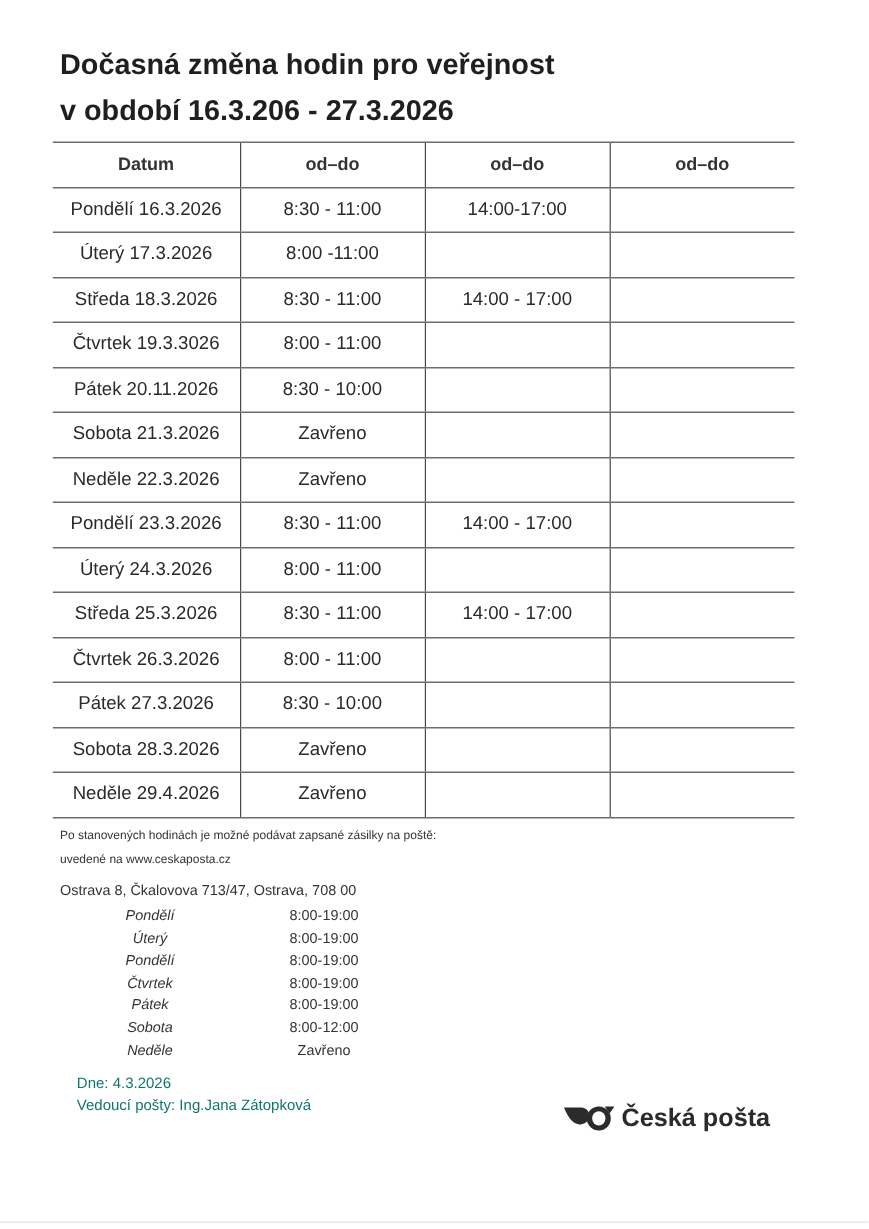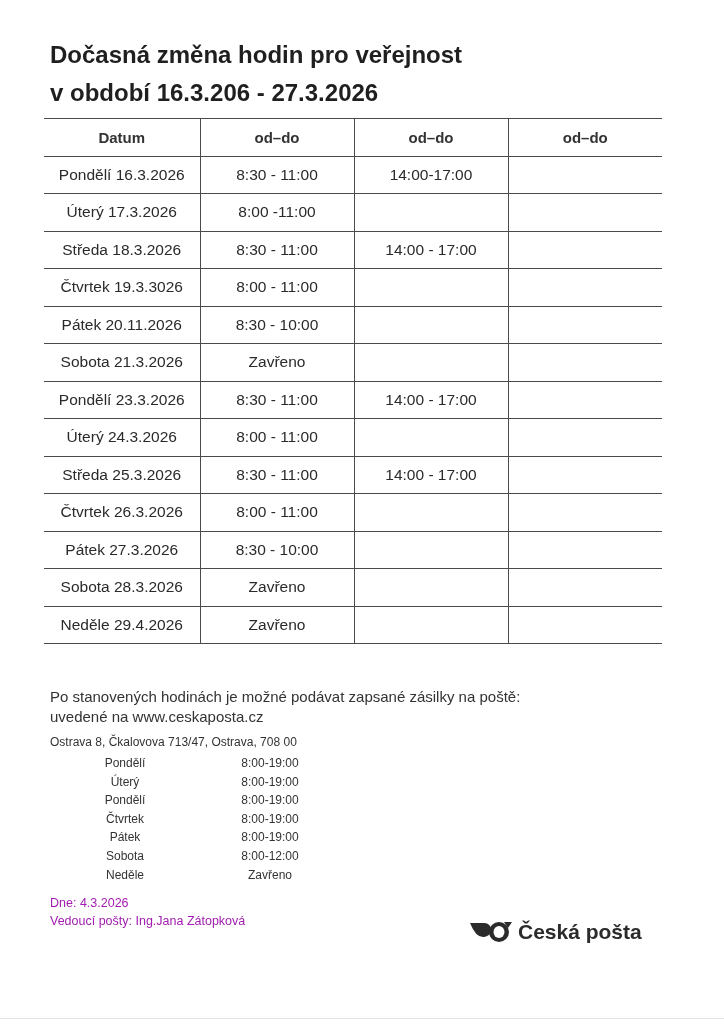--- a/index.html
+++ b/index.html
@@ -16,27 +16,27 @@
       border-collapse: collapse; table-layout: fixed;
     }
     .tbl th, .tbl td {
       height: 36.5px; padding: 0; text-align: center; font-size: 15.5px;
       border-top: 1.5px solid #4a4a4a; border-bottom: 1.5px solid #4a4a4a;
       border-left: 1.5px solid #4a4a4a;
     }
     .tbl th:first-child, .tbl td:first-child { border-left: none; }
     .tbl th { font-weight: bold; font-size: 15px; color: #333; margin-top: 24px; }
     .tbl th.last { vertical-align: top; padding-top: 10px; height: 26px; }
-    .note { position: absolute; left: 50px; top: 687px; font-size: 15px; line-height: 20px; color: #333; }
+    .note { position: absolute; left: 50px; top: 687px; font-size: 10px; line-height: 20px; color: #333; }
     .addr { position: absolute; left: 50px; top: 735px; font-size: 12px; color: #333; text-align: right; }
     .hours { position: absolute; left: 50px; top: 754px; font-size: 12px; line-height: 18.6px; color: #333; }
     .hours .row { display: flex; }
-    .hours .day { width: 150px; text-align: center; }
+    .hours .day { width: 150px; text-align: center; font-style: italic; }
     .hours .time { width: 120px; text-align: center; margin-left: 10px; }
-    .footer { position: absolute; left: 50px; top: 894px; font-size: 12.5px; line-height: 18px; color: #a21caf; }
+    .footer { position: absolute; left: 64px; top: 894px; font-size: 12.5px; line-height: 18px; color: #0f766e; }
     .logo { position: absolute; left: 470px; top: 920px; display: flex; align-items: flex-end; }
     .logo-text { font-weight: bold; font-size: 21px; color: #2b2b2b; margin-left: 6px; }
     .scanline { position: absolute; left: 0; top: 1018px; width: 724px; height: 1px; background: #e4e4e4; }
   </style>
 </head>
 <body>
 
 <div class="title">
   <div>Dočasná změna hodin pro veřejnost</div>
   <div>v období 16.3.206 - 27.3.2026</div>
@@ -88,20 +88,26 @@
         <td></td>
         <td></td>
       </tr>
     <tr>
         <td>Sobota 21.3.2026</td>
         <td>Zavřeno</td>
         <td></td>
         <td></td>
       </tr>
     <tr>
+        <td>Neděle 22.3.2026</td>
+        <td>Zavřeno</td>
+        <td></td>
+        <td></td>
+      </tr>
+    <tr>
         <td>Pondělí 23.3.2026</td>
         <td>8:30 - 11:00</td>
         <td>14:00 - 17:00</td>
         <td></td>
       </tr>
     <tr>
         <td>Úterý 24.3.2026</td>
         <td>8:00 - 11:00</td>
         <td></td>
         <td></td>

